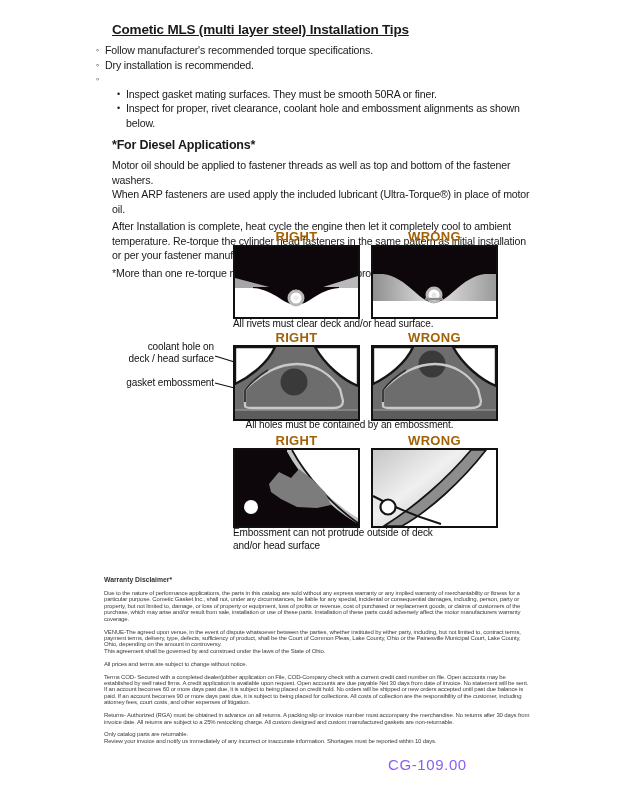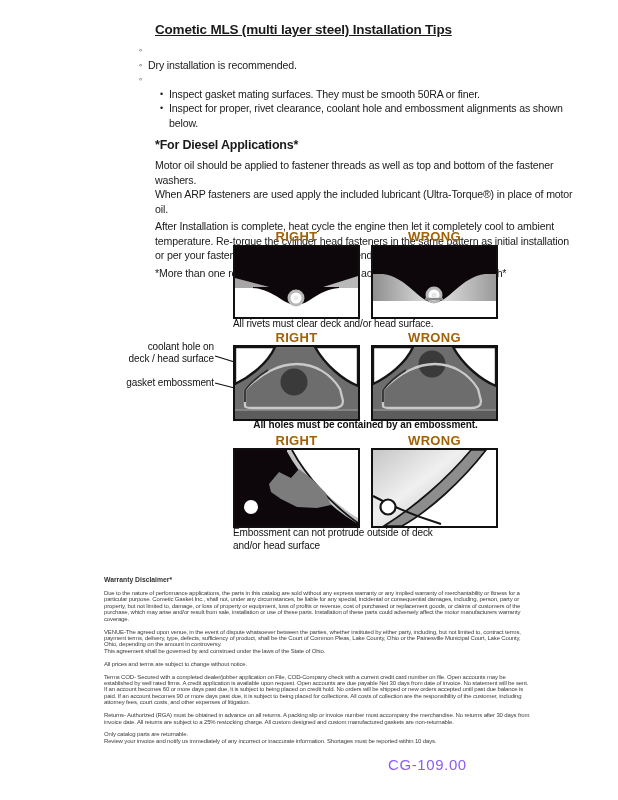--- a/index.html
+++ b/index.html
@@ -1,18 +1,18 @@
 <!DOCTYPE html>
 <html><head>
 <meta charset="utf-8">
 <style>
   html,body{margin:0;padding:0;background:#ffffff;}
   .page{position:relative;width:618px;height:800px;background:#ffffff;overflow:hidden;
         font-family:"Liberation Sans","DejaVu Sans",sans-serif;color:#1a1a1a;}
-  .content{position:absolute;left:96px;top:22px;width:436px;margin-left:43px;}
+  .content{position:absolute;left:96px;top:22px;width:436px;}
   .doc-title{font-size:13.5px;font-weight:bold;text-decoration:underline;
              letter-spacing:-0.2px;margin:0 0 6px 16px;}
   .bullet{display:flex;font-size:10.6px;line-height:14.5px;letter-spacing:-0.15px;}
   .bullet .mk{flex:none;width:9px;font-size:9px;}
   .bullet.sub{margin-left:21px;}
   .diesel-heading{font-size:12.5px;font-weight:bold;margin:8px 0 6px 16px;letter-spacing:-0.2px;}
   .para{font-size:10.6px;line-height:14.5px;letter-spacing:-0.15px;margin:0 0 3px 16px;
         white-space:pre-line;}
   
   .fig-label{position:absolute;width:127px;text-align:center;font-size:13px;font-weight:bold;
@@ -34,20 +34,21 @@
 </head>
 <body>
 
 <div class="page">
 
   <div class="content">
     <h1 class="doc-title">Cometic MLS (multi layer steel) Installation Tips</h1>
 
     <div class="bullet">
       <span class="mk">◦</span>
+      <span>Follow manufacturer's recommended torque specifications.</span>
     </div>
     <div class="bullet">
       <span class="mk">◦</span>
       <span>Dry installation is recommended.</span>
     </div>
     <div class="bullet">
       <span class="mk">◦</span>
     </div>
     <div class="bullet sub">
       <span class="mk">•</span>
@@ -131,21 +132,21 @@
       <rect width="123" height="72" fill="#6d6d6d"></rect>
       <rect y="63" width="123" height="9" fill="#5c5c5c"></rect>
       <line x1="0" y1="63" x2="123" y2="63" stroke="#8f8f8f" stroke-width="1.4"></line>
       <path d="M0,0 L40,0 C33,16 15,30 0,37 Z" fill="#ffffff" stroke="#151515" stroke-width="2.4"></path>
       <path d="M123,0 L80,0 C90,18 108,33 123,39 Z" fill="#ffffff" stroke="#151515" stroke-width="2.4"></path>
       <circle cx="59" cy="17" r="13.5" fill="#3a3a3a"></circle>
       <path d="M10,59 L10,43 C27,25 46,17 62,17 C80,17 96,27 105,42 L108,54 C108,59 104,61 98,61 L18,61 C12,61 10,60.5 10,59 Z" fill="none" stroke="#c9c9c9" stroke-width="2.3"></path>
       <path d="M10,55 L10,43 C17,34 25,28 33,23" fill="none" stroke="#2e2e2e" stroke-width="1.8"></path>
     </svg>
   </div>
-  <div class="fig-caption" style="left:233px;top:419px;width:265px;text-align:center;font-weight:bold;">All holes must be contained by an embossment.</div>
+  <div class="fig-caption" style="left:217px;top:419px;width:265px;text-align:center;">All holes must be contained by an embossment.</div>
 
   <div class="fig-label" style="left:233px;top:433px;">RIGHT</div>
   <div class="fig-label" style="left:371px;top:433px;">WRONG</div>
 
   <div class="panel" style="left:233px;top:448px;">
     <svg viewBox="0 0 123 76" width="123" height="76" preserveAspectRatio="none">
       <rect width="123" height="76" fill="#ffffff"></rect>
       <path d="M0,0 L52,0 C66,26 92,54 123,70 L123,76 L0,76 Z" fill="#0d070c"></path>
       <path d="M54,0 C68,26 94,54 123,71" stroke="#c4c4c4" stroke-width="5" fill="none"></path>
       <path d="M57,0 C71,26 97,55 123,73" stroke="#141414" stroke-width="1.8" fill="none"></path>

